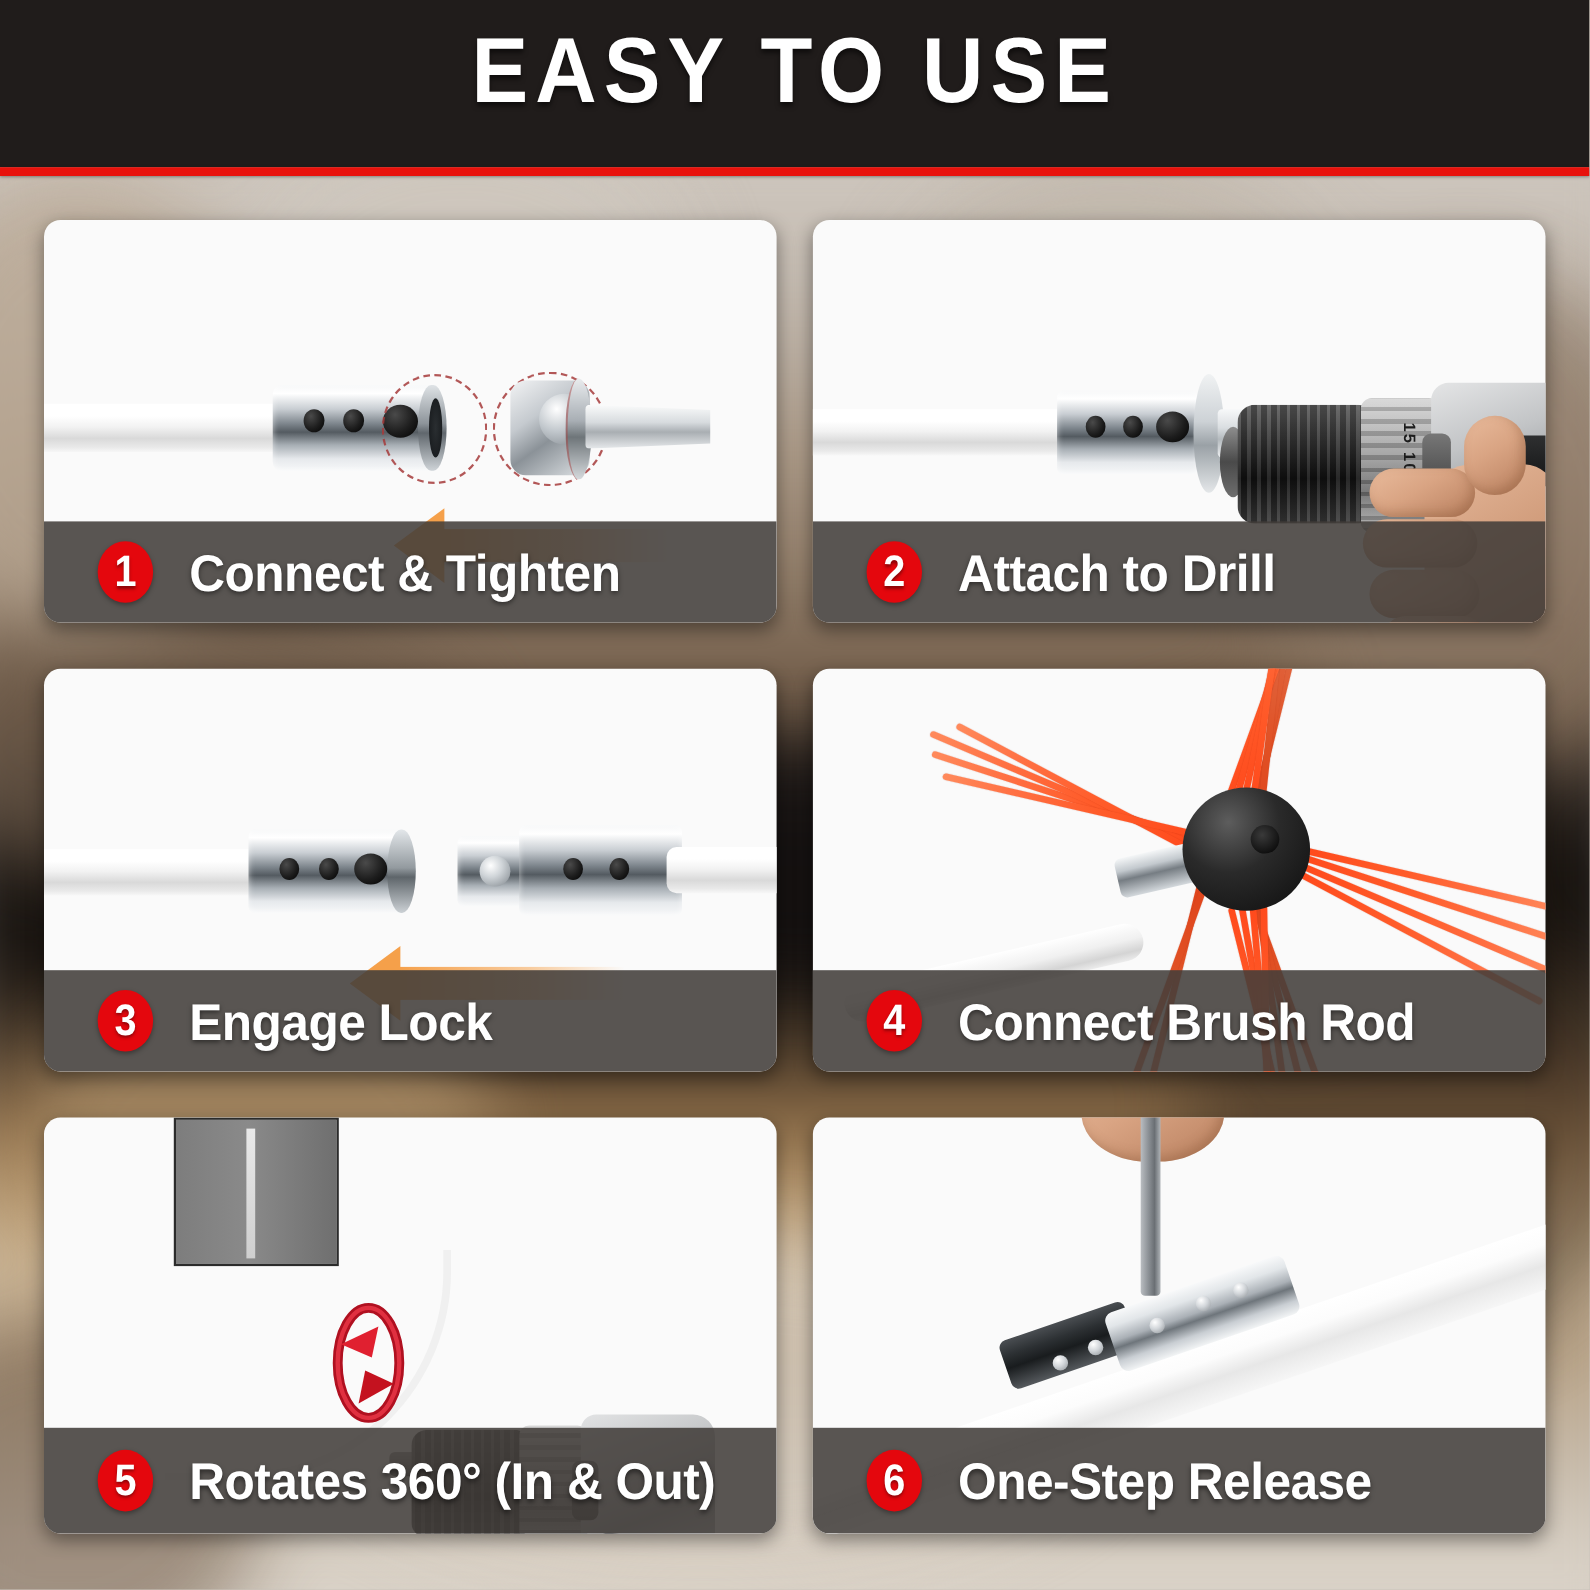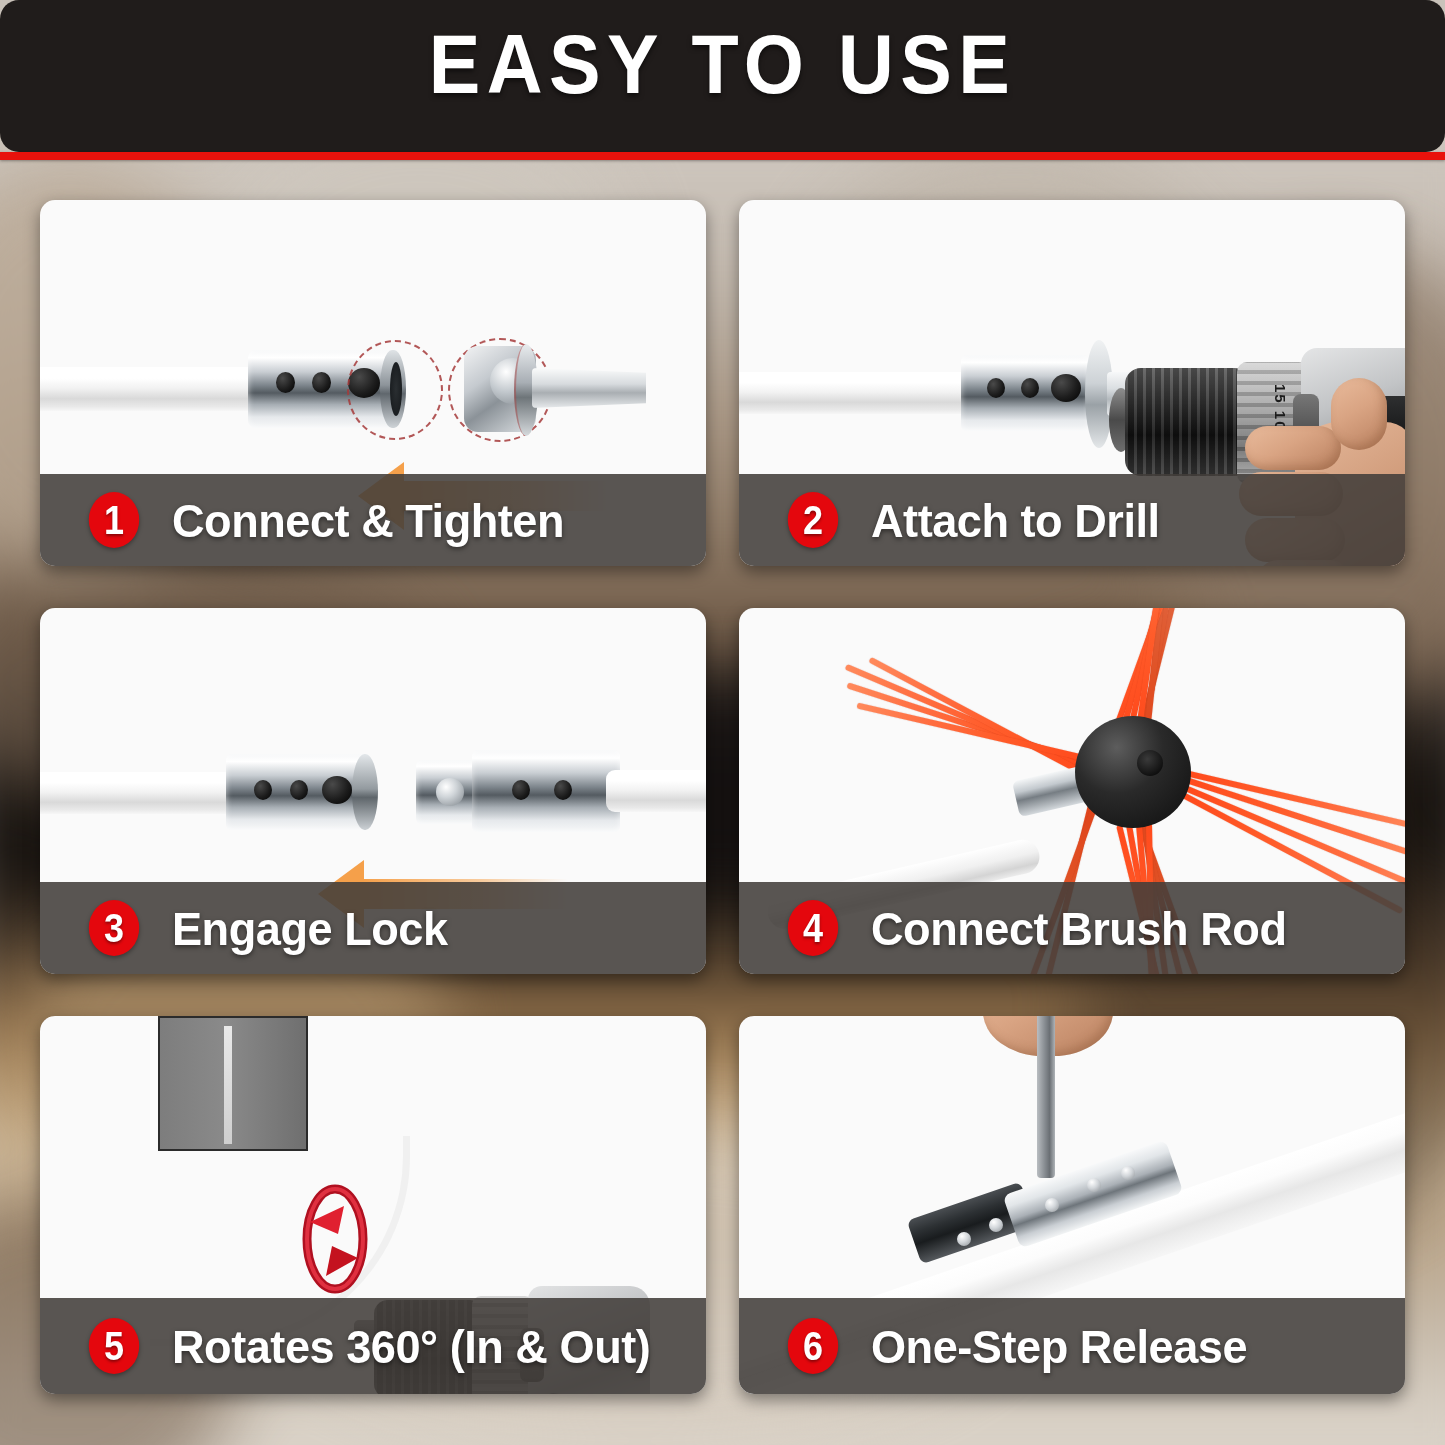--- a/index.html
+++ b/index.html
@@ -26,21 +26,21 @@
         #cbb596 76%, #b9a489 82%, #c7bbab 89%,
         #d8d0c5 95%, #dcd5cb 100%);
     filter:blur(26px);
   }
   .bg-blobs { filter:blur(34px); opacity:.95; }
   .blob { position:absolute; border-radius:50%; }
 
   
   #header {
     position:absolute; left:0; top:0; width:1445px; height:152px;
-    background:#201c1b; z-index:30;border-radius:19px;
+    background:#201c1b; z-index:30;
   }
   #header-title {
     position:absolute; left:0; right:0; top:22px;
     text-align:center;
     color:#ffffff;
     font-size:84px;
     font-weight:bold;
     letter-spacing:7px;
     line-height:1;
     transform:scaleX(0.92);

